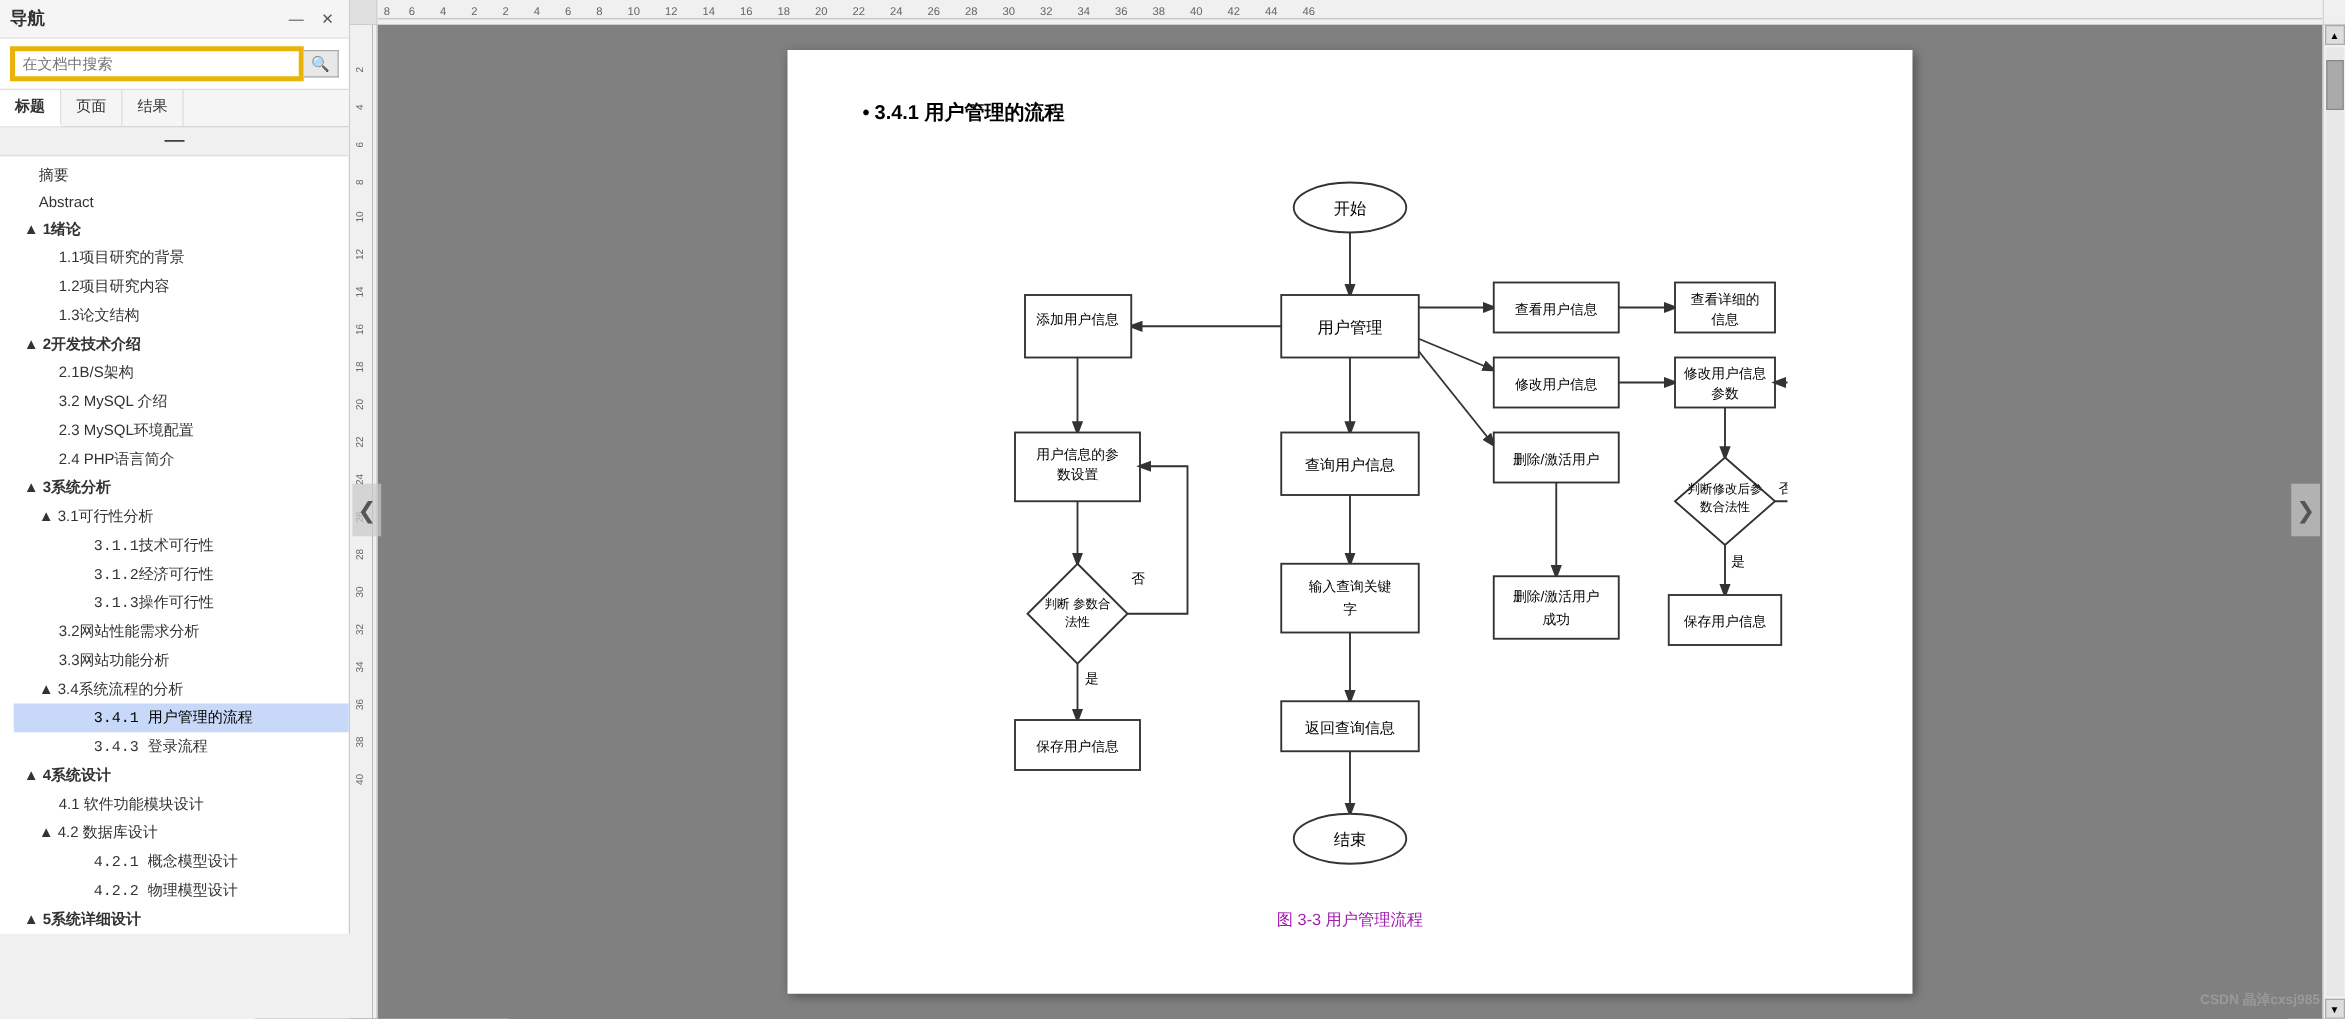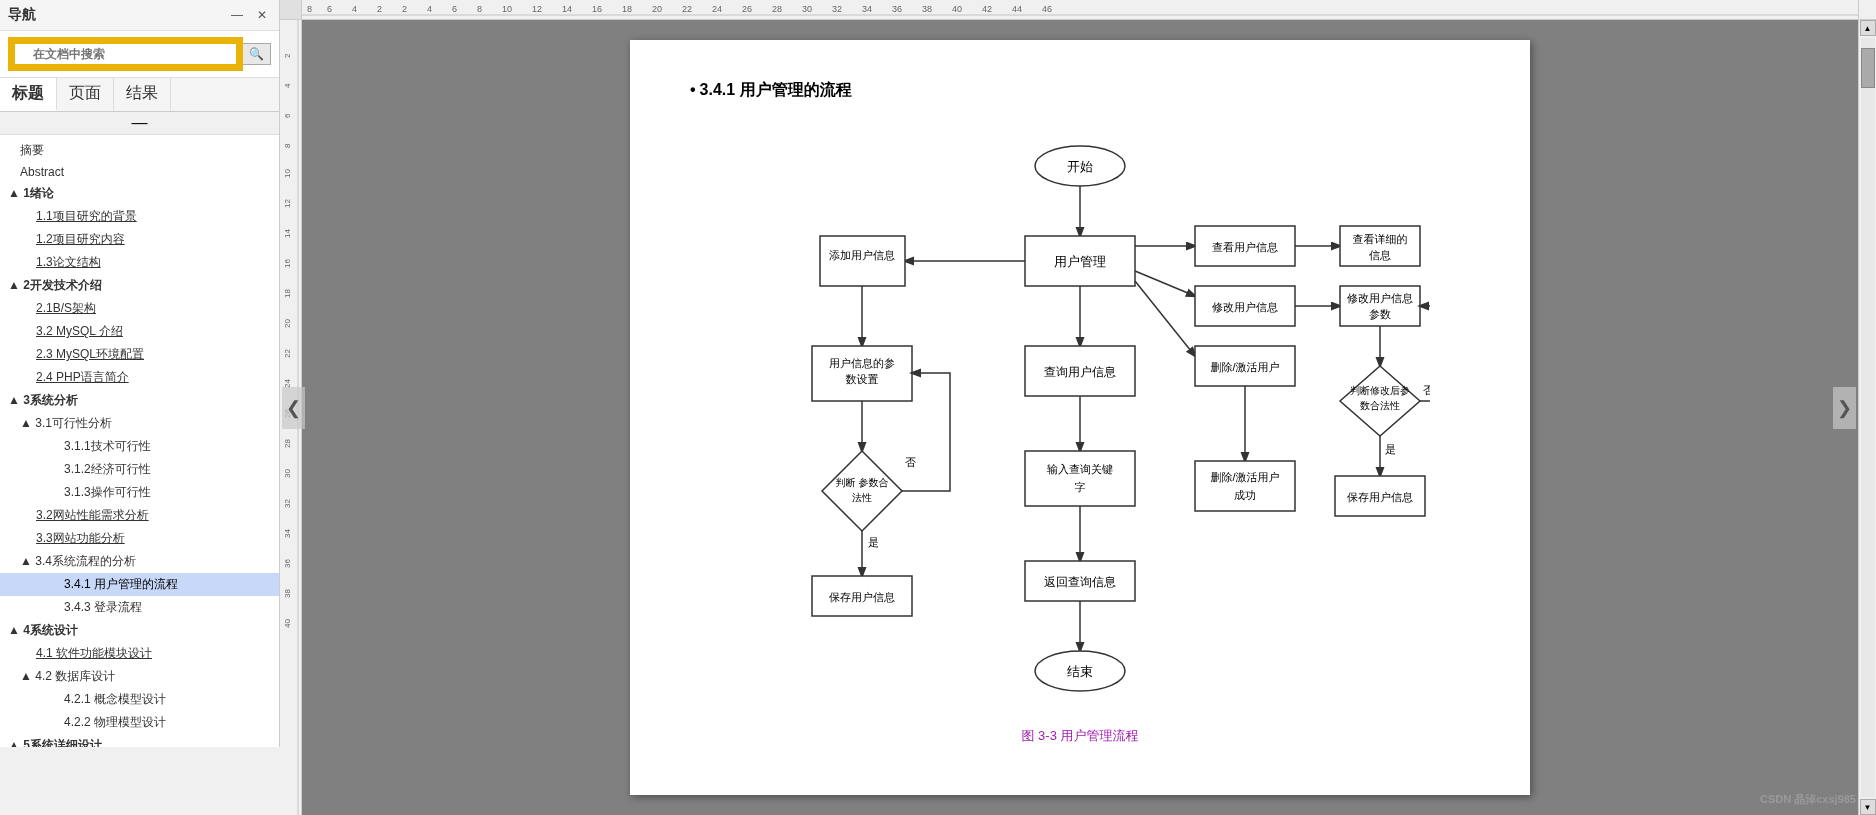--- a/index.html
+++ b/index.html
@@ -44,42 +44,41 @@
     }
     .search-bar {
       display: flex;
       align-items: center;
       padding: 6px 8px;
       border-bottom: 1px solid #ddd;
       background: #fff;
     }
     .search-input {
       flex: 1;
-      border: 7px solid #eab308;
-      padding: 3px 18px;
+      border: 4px solid #eab308;
+      padding: 3px 6px;
       font-size: 12px;
       outline: none;
-      font-weight: bold;
     }
     .search-icon-btn {
       background: #e8e8e8;
       border: 1px solid #aaa;
       border-left: none;
       padding: 3px 6px;
       cursor: pointer;
       font-size: 12px;
     }
     .sidebar-tabs {
       display: flex;
       border-bottom: 1px solid #ccc;
       background: #f5f5f5;
     }
     .sidebar-tab {
       padding: 5px 12px;
-      font-size: 16px;
+      font-size: 12px;
       cursor: pointer;
       border-right: 1px solid #ddd;
       color: #333;
     }
     .sidebar-tab.active {
       background: #fff;
       border-bottom: 2px solid #fff;
       font-weight: bold;
     }
     .sidebar-collapse-bar {
@@ -97,26 +96,27 @@
       padding: 4px 0;
       font-size: 12px;
     }
     .tree-item {
       padding: 3px 8px;
       cursor: pointer;
       color: #333;
       white-space: nowrap;
       overflow: hidden;
       text-overflow: ellipsis;
+      margin-left: 11px;
     }
     .tree-item.active { background: #c8d8f8; color: #000; }
     .tree-item.level0 { padding-left: 8px; font-weight: bold; }
     .tree-item.level1 { padding-left: 20px; }
-    .tree-item.level2 { padding-left: 36px; text-decoration: underline; }
-    .tree-item.level3 { padding-left: 64px; }
+    .tree-item.level2 { padding-left: 36px; }
+    .tree-item.level3 { padding-left: 64px; font-family: Liberation Mono, monospace; }
 
     
     .main-area {
       flex: 1;
       display: flex;
       flex-direction: column;
       background: #808080;
       position: relative;
       overflow: hidden;
     }

